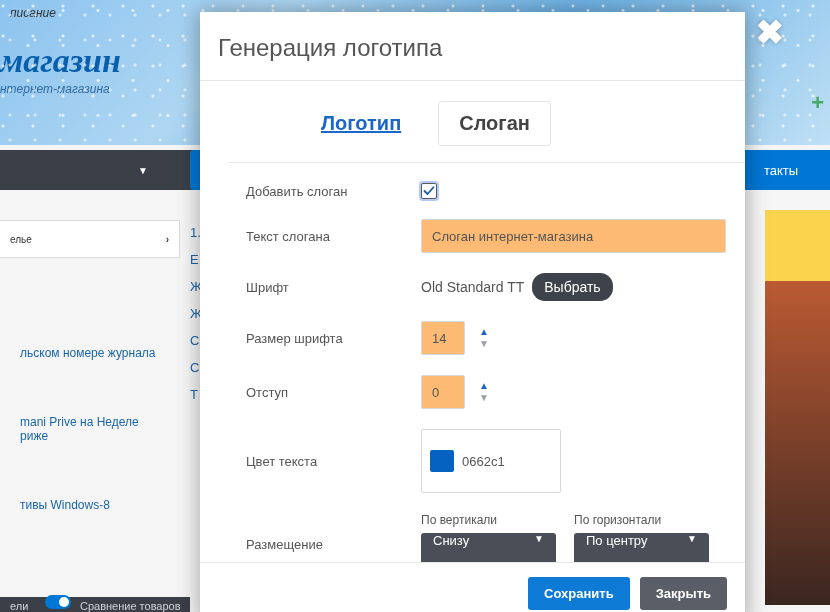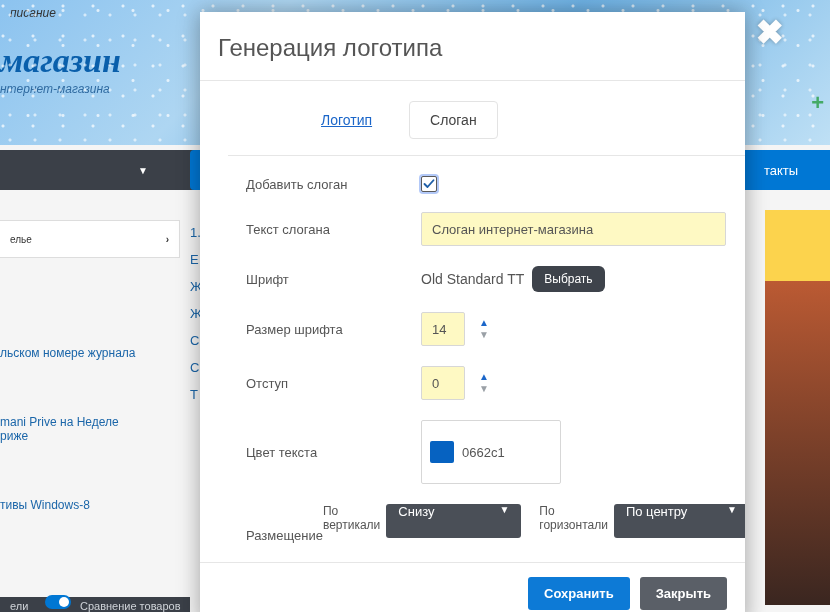--- a/index.html
+++ b/index.html
@@ -73,20 +73,21 @@
   .bg-panel{
     position:absolute; left:0; top:220px; width:180px; height:38px;
     background:#fff; border:1px solid #ddd; border-left:none;
     display:flex; align-items:center; justify-content:space-between; padding:0 10px;
     color:#333; font-size:10px;
   }
   .bg-panel .chev{ color:#333; font-weight:bold;}
   .bg-link{
     position:absolute; left:0; color:#1b66a9; font-size:12px; text-decoration:none;
     white-space:nowrap;
+    padding-left:20px;
   }
   .bg-list-col{
     position:absolute; left:190px; top:225px;
     font-size:13px; color:#1b66a9;
   }
   .bg-list-col div{ margin:0 0 12px 0;}
   .bg-img-right{
     position:absolute; right:0; top:210px; width:65px; height:395px;
     background:linear-gradient(180deg,#fcd34d 0%, #fcd34d 18%, #bb5a33 18%, #3a2620 100%);
   }
@@ -122,26 +123,27 @@
     color:#555;
     padding: 22px 18px 18px 18px;
     border-bottom:1px solid #e6e6e6;
   }
   .tabs{
     display:flex; gap:16px;
     padding: 20px 0 16px 100px;
   }
   .tab{
     padding:10px 20px;
-    font-size:14px;
+    font-size:20px;
     color:#444;
     cursor:pointer;
     border:1px solid transparent;
     border-radius:4px;
     background:#fff;
+    font-weight:bold;
   }
   .tab.active{ color:#1b66c9; text-decoration:underline;}
   .tab.inactive{ border:1px solid #e3e3e3;}
   .form-body{
     padding: 6px 18px 0 18px;
     flex:1;
     overflow:auto;
     border-top:1px solid #e6e6e6;
     margin-left:28px;
   }
@@ -156,49 +158,49 @@
   .row .field{ flex:1; display:flex; align-items:center; gap:8px;}
   .checkbox{
     width:16px; height:16px; border:1px solid #5a5a5a; border-radius:2px;
     display:inline-flex; align-items:center; justify-content:center;
     background:#fff; cursor:pointer;
     box-shadow: 0 0 0 2px rgba(37,99,235,.35);
   }
   .checkbox svg{ width:12px; height:12px;}
   .text-input{
     height:34px; border:1px solid #d7d7d7; border-radius:2px;
-    padding:0 10px; font-size:13px; color:#555; background:#fef9c3;
+    padding:0 10px; font-size:13px; color:#555; background:#fdba74;
     font-family:inherit;
   }
   .text-input.w-full{ width:305px;}
   .text-input.w-num{ width:44px;}
   .static-font{ color:#555; font-size:14px;}
   .btn-dark{
-    background:#3e434b; color:#fff; border:none; border-radius:6px;
-    padding:6px 12px; font-size:12px; cursor:pointer; font-family:inherit;
+    background:#3e434b; color:#fff; border:none; border-radius:13px;
+    padding:6px 12px; font-size:14px; cursor:pointer; font-family:inherit;
   }
   .stepper{
     display:flex; flex-direction:column; gap:2px; margin-left:4px;
   }
   .stepper .up,.stepper .down{
     width:14px; height:10px; cursor:pointer;
     color:#1b66c9; font-size:10px; line-height:10px; text-align:center;
   }
   .stepper .down{ color:#9aa0a6;}
   .color-swatch{
     width:24px; height:22px; background:#0662c1; border-radius:2px;
   }
   .color-field-wrap{
     display:flex; align-items:center; gap:8px;
     border:1px solid #d7d7d7; border-radius:2px; padding:20px 8px;
     width:140px;
   }
   .color-code{ color:#555; font-size:13px;}
   .placement-wrap{ display:flex; gap:18px;}
-  .placement-col{ display:flex; flex-direction:row; gap:6px;}
+  .placement-col{ display:flex; flex-direction:column; gap:6px;}
   .placement-col .plabel{ color:#555; font-size:12px;}
   .select{
     position:relative;
     background:#4a4f57; color:#fff; border-radius:3px;
     height:34px; display:flex; align-items:flex-start; justify-content:space-between;
     padding:0 12px; font-size:13px; cursor:pointer; min-width:135px;
   }
   .select .caret{ font-size:10px;}
   .modal-footer{
     border-top:1px solid #e6e6e6;

